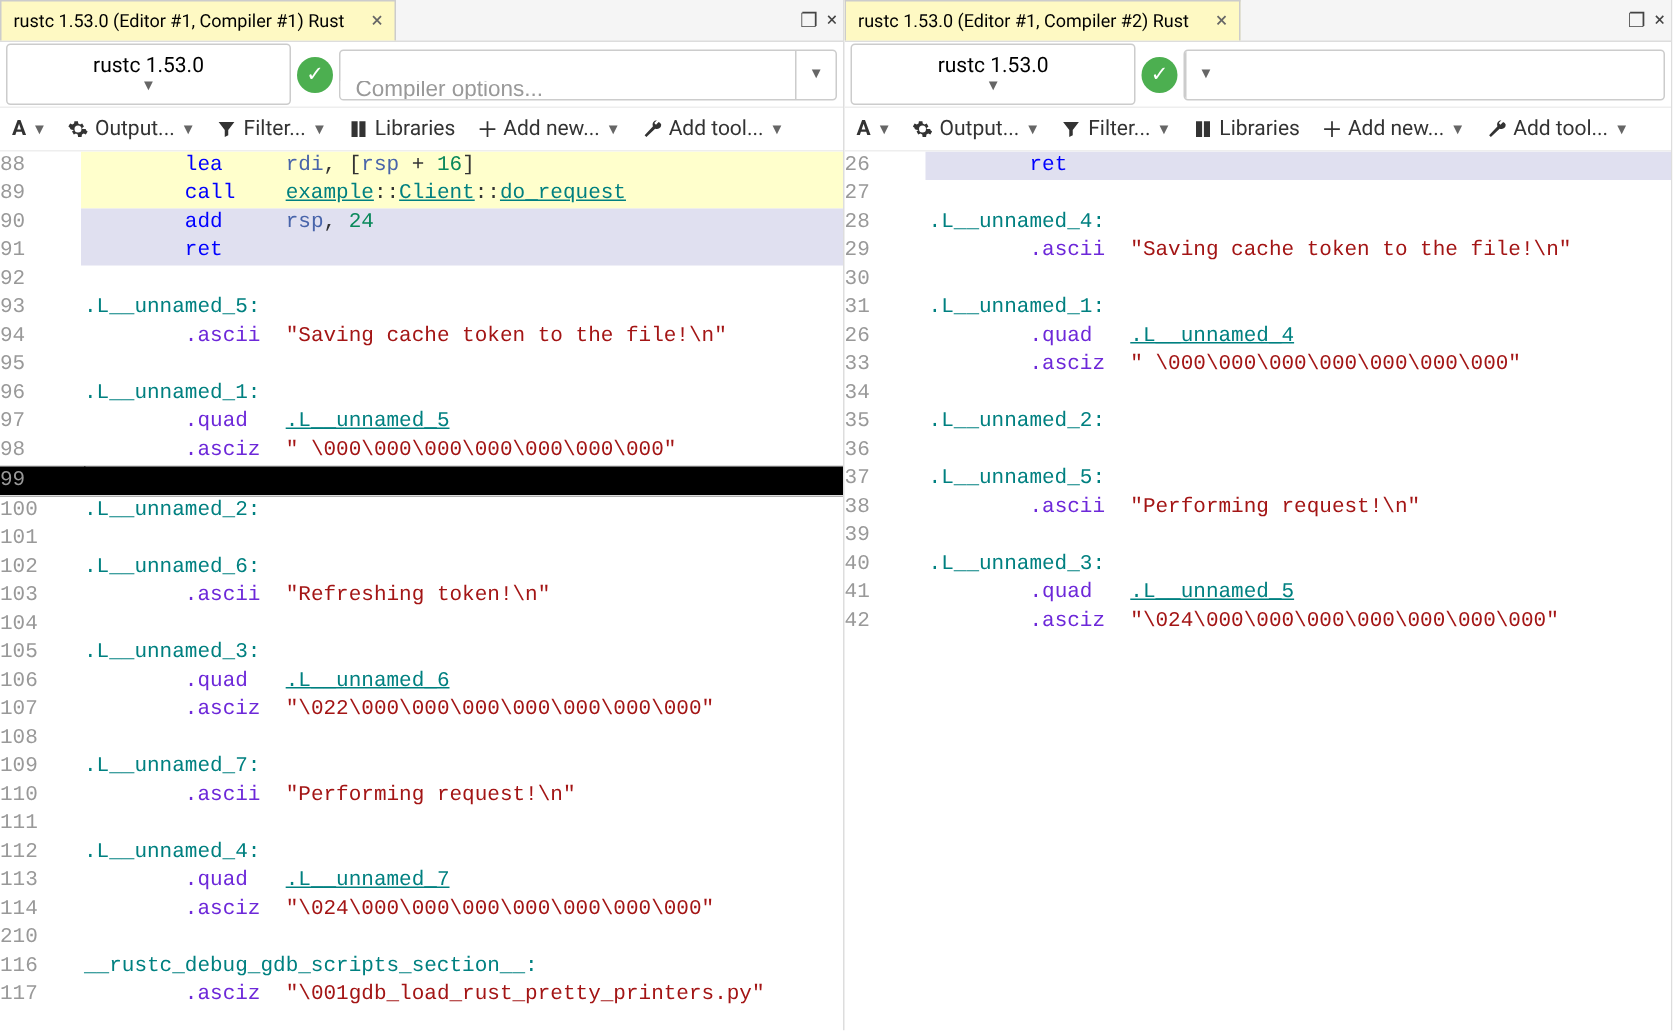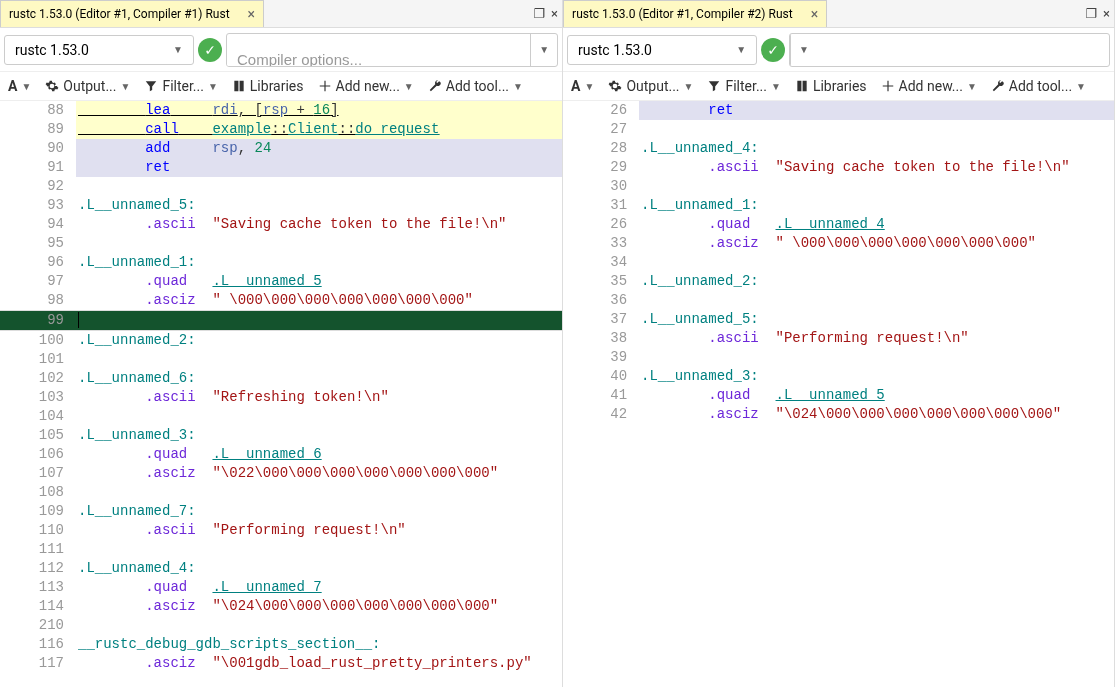--- a/index.html
+++ b/index.html
@@ -64,20 +64,21 @@
     .compiler-select {
       display: flex;
       align-items: center;
       justify-content: space-between;
       border: 1px solid #ccc;
       border-radius: 3px;
       padding: 6px 10px;
       min-width: 190px;
       font-size: 14px;
       cursor: pointer;
+      flex-direction: column;
     }
     .status-icon {
       display: inline-flex;
       align-items: center;
       justify-content: center;
       width: 24px;
       height: 24px;
       background: #4caf50;
       border-radius: 50%;
       color: #fff;
@@ -131,44 +132,43 @@
       overflow: auto;
       font-family: "Consolas", "Menlo", "Courier New", monospace;
       font-size: 14px;
       line-height: 19px;
     }
     .code-line {
       display: flex;
       white-space: pre;
     }
     .gutter {
-      width: 76px;
-      text-align: right;
-      padding-right: 12px;
+      width: 54px;
+      text-align: left;
       color: #999;
       user-select: none;
       flex-shrink: 0;
     }
     .code-content {
       flex: 1;
       padding-left: 2px;
     }
-    .hl-yellow .code-content { background: #ffffcc; text-decoration: underline; }
+    .hl-yellow .code-content { background: #ffffcc; }
     .hl-blue .code-content { background: #e0e0f0; }
     .tok-mnemonic { color: #0000ff; }
     .tok-register { color: #4864aa; }
     .tok-punct { color: #333; }
     .tok-number { color: #09885a; }
     .tok-label { color: #008080; }
     .tok-directive { color: #6d28d9; }
     .tok-string { color: #a31515; }
     .tok-link { color: #008080; text-decoration: underline; margin-top: 28px; }
     .tok-ns { color: #333; }
     .cursor-line {
-      background: #14532d;
+      background: #000000;
       border-top: 1px solid #ddd;
       border-bottom: 1px solid #ddd;
     }
     .cursor-caret {
       display: inline-block;
       width: 1px;
       height: 16px;
       background: #000;
       vertical-align: middle;
     }

